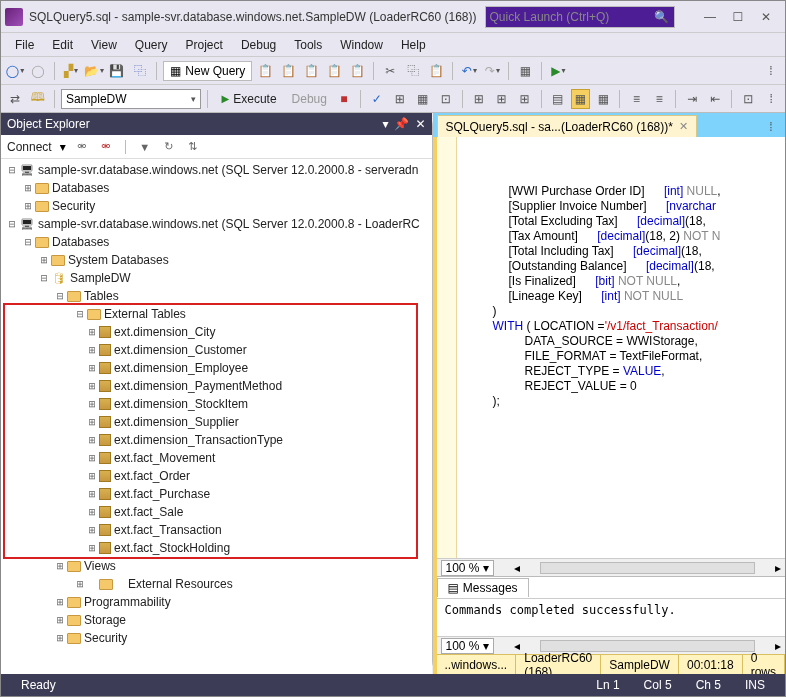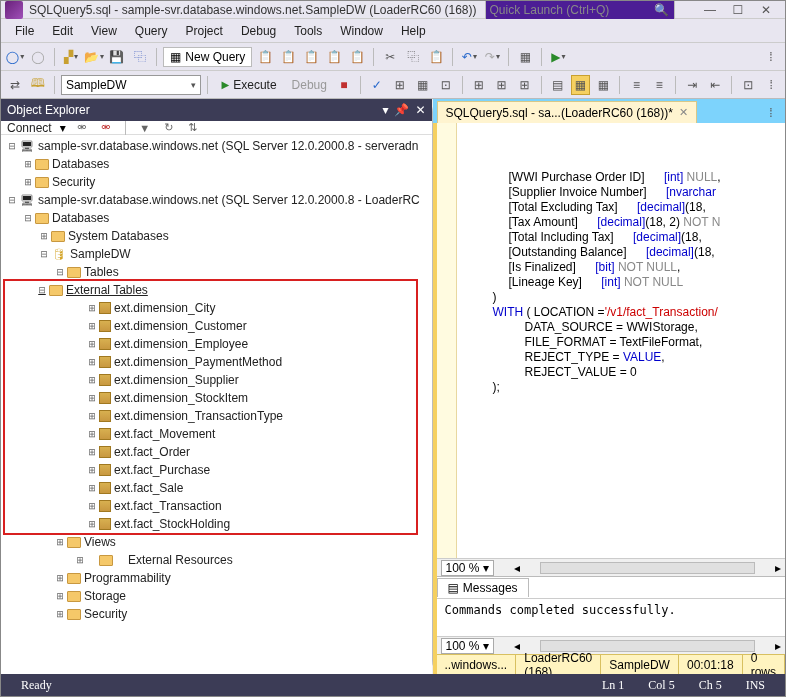--- a/index.html
+++ b/index.html
@@ -1,17 +1,17 @@
 <!DOCTYPE html>
 <html><head>
 <meta charset="utf-8">
 <style>
 * { margin:0; padding:0; box-sizing:border-box; font-family:"Segoe UI",Tahoma,sans-serif; font-size:12px; }
 body { background:#eee; width:786px; height:697px; overflow:hidden; display:flex; flex-direction:column; border:1px solid #888; }
-.titlebar { height:18px; background:#e8e6f0; display:flex; align-items:center; padding:0 4px; border-bottom:1px solid #ccc; }
+.titlebar { height:32px; background:#e8e6f0; display:flex; align-items:center; padding:0 4px; border-bottom:1px solid #ccc; }
 .vs-icon { width:18px; height:18px; background:linear-gradient(135deg,#68217a 0%,#a050b8 100%); border-radius:2px; margin-right:6px; }
 .titlebar .title { flex:0 1 auto; color:#333; white-space:nowrap; overflow:hidden; text-overflow:ellipsis; }
 .quick-launch { width:190px; height:22px; border:1px solid #bbb; background:#4c1d95; margin:0 8px; display:flex; align-items:center; padding:0 4px; color:#888; }
 .quick-launch .ql-text { flex:1; }
 .winbtns { margin-left:auto; display:flex; gap:14px; padding:0 8px; color:#555; }
 .winbtn { width:14px; text-align:center; cursor:default; }
 .menubar { height:24px; background:#e8e6f0; display:flex; align-items:center; padding:0 6px; gap:2px; border-bottom:1px solid #ccc; }
 .menubar span { padding:2px 8px; color:#222; }
 .toolbar { height:28px; background:#e8e6f0; display:flex; align-items:center; padding:0 4px; gap:3px; border-bottom:1px solid #ccc; }
 .tbtn { width:20px; height:20px; display:inline-flex; align-items:center; justify-content:center; color:#555; border:1px solid transparent; }
@@ -23,21 +23,21 @@
 .dbcombo::after { content:"▾"; margin-left:auto; font-size:9px; color:#555; }
 .execute { height:20px; padding:0 8px; display:inline-flex; align-items:center; gap:4px; color:#222; }
 .execute .play { color:#2a8a2a; font-size:10px; }
 .debug-lbl { color:#999; padding:0 4px; }
 .body { flex:1; display:flex; overflow:hidden; }
 .panel { display:flex; flex-direction:column; background:#fff; }
 .panel.left { width:432px; border-right:1px solid #bbb;border-radius:13px; }
 .panel.right { flex:1; }
 .panel-title { height:22px; background:#3c3c56; color:#fff; display:flex; align-items:center; padding:0 6px; font-size:11px; }
 .panel-title .tctrls { margin-left:auto; display:flex; gap:6px; font-size:10px; }
-.connect-bar { height:14px; display:flex; align-items:center; padding:0 6px; gap:8px; border-bottom:1px solid #ddd; }
+.connect-bar { height:24px; display:flex; align-items:center; padding:0 6px; gap:8px; border-bottom:1px solid #ddd; }
 .connect-bar span:first-child { color:#222; }
 .cbtn { width:16px; height:16px; display:inline-flex; align-items:center; justify-content:center; color:#666; font-size:11px; }
 .tree { flex:1; overflow:auto; padding:2px 0; background:#fff; position:relative; }
 .node { display:flex; align-items:center; height:18px; white-space:nowrap; color:#222; }
 .tw { width:14px; display:inline-flex; justify-content:center; color:#666; font-size:9px; }
 .tw.exp::before { content:"⊟"; }
 .tw.col::before { content:"⊞"; }
 .ic { width:16px; height:14px; display:inline-flex; align-items:center; justify-content:center; margin-right:3px; }
 .ic.server::before { content:"🖥"; font-size:11px; }
 .ic.folder { background:#f5c869; border:1px solid #c89840; border-radius:1px; width:14px; height:11px; }
@@ -57,21 +57,21 @@
 .zoombar { height:18px; background:#f0f0f0; border-top:1px solid #ccc; display:flex; align-items:center; padding:0 4px; font-size:11px; gap:20px; }
 .zoombar .zc { border:1px solid #aaa; padding:0 4px; background:#fff; }
 .zoombar .track { flex:1; height:12px; background:#e0e0e0; border:1px solid #bbb; }
 .msgpanel { height:60px; border-top:1px solid #bbb; display:flex; flex-direction:column; }
 .msgtab { height:22px; display:flex; align-items:center; border-bottom:1px solid #ccc; }
 .msgtab .mt { padding:2px 10px; border:1px solid #bbb; border-bottom:none; background:#fff; display:flex; align-items:center; gap:4px; font-size:11px; }
 .msgbody { flex:1; padding:4px 8px; font-family:Consolas,monospace; font-size:12px; background:#fff; }
 .bottom-status { height:20px; background:#fff4c0; display:flex; align-items:center; font-size:11px; border-top:1px solid #d8c060; }
 .bottom-status span { padding:0 8px; border-right:1px solid #d8c060; height:100%; display:inline-flex; align-items:center; }
 .statusbar { height:22px; background:#3c3c56; color:#fff; display:flex; align-items:center; padding:0 8px; font-size:11px; }
-.statusbar .sseg { padding:0 12px;font-family:Liberation Serif, serif; }
+.statusbar .sseg { padding:0 12px; }
 .statusbar .spacer { flex:1; }
 </style>
 </head>
 <body>
 
 <div class="titlebar">
   <div class="vs-icon"></div>
   <div class="title">SQLQuery5.sql - sample-svr.database.windows.net.SampleDW (LoaderRC60 (168))</div>
   <div class="quick-launch">
     <span class="ql-text">Quick Launch (Ctrl+Q)</span>
@@ -221,21 +221,21 @@
         <div class="node" style="padding-left: 36px;">
           <span class="tw exp"></span>
           <span class="ic db"></span>
           <span>SampleDW</span>
         </div>
         <div class="node" style="padding-left: 52px;">
           <span class="tw exp"></span>
           <span class="ic folder"></span>
           <span>Tables</span>
         </div>
-        <div class="node" style="padding-left: 34px; text-decoration: underline;">
+        <div class="node" style="padding-left: 72px;">
           <span class="tw exp"></span>
           <span class="ic folder"></span>
           <span>External Tables</span>
         </div>
         <div class="node" style="padding-left: 84px;">
           <span class="tw col"></span>
           <span class="ic table"></span>
           <span>ext.dimension_City</span>
         </div>
         <div class="node" style="padding-left: 84px;">
@@ -249,26 +249,26 @@
           <span>ext.dimension_Employee</span>
         </div>
         <div class="node" style="padding-left: 84px;">
           <span class="tw col"></span>
           <span class="ic table"></span>
           <span>ext.dimension_PaymentMethod</span>
         </div>
         <div class="node" style="padding-left: 84px;">
           <span class="tw col"></span>
           <span class="ic table"></span>
+          <span>ext.dimension_StockItem</span>
+        </div>
+        <div class="node" style="padding-left: 84px;">
+          <span class="tw col"></span>
+          <span class="ic table"></span>
           <span>ext.dimension_Supplier</span>
-        </div>
-        <div class="node" style="padding-left: 84px;">
-          <span class="tw col"></span>
-          <span class="ic table"></span>
-          <span>ext.dimension_StockItem</span>
         </div>
         <div class="node" style="padding-left: 84px;">
           <span class="tw col"></span>
           <span class="ic table"></span>
           <span>ext.dimension_TransactionType</span>
         </div>
         <div class="node" style="padding-left: 84px;">
           <span class="tw col"></span>
           <span class="ic table"></span>
           <span>ext.fact_Movement</span>

